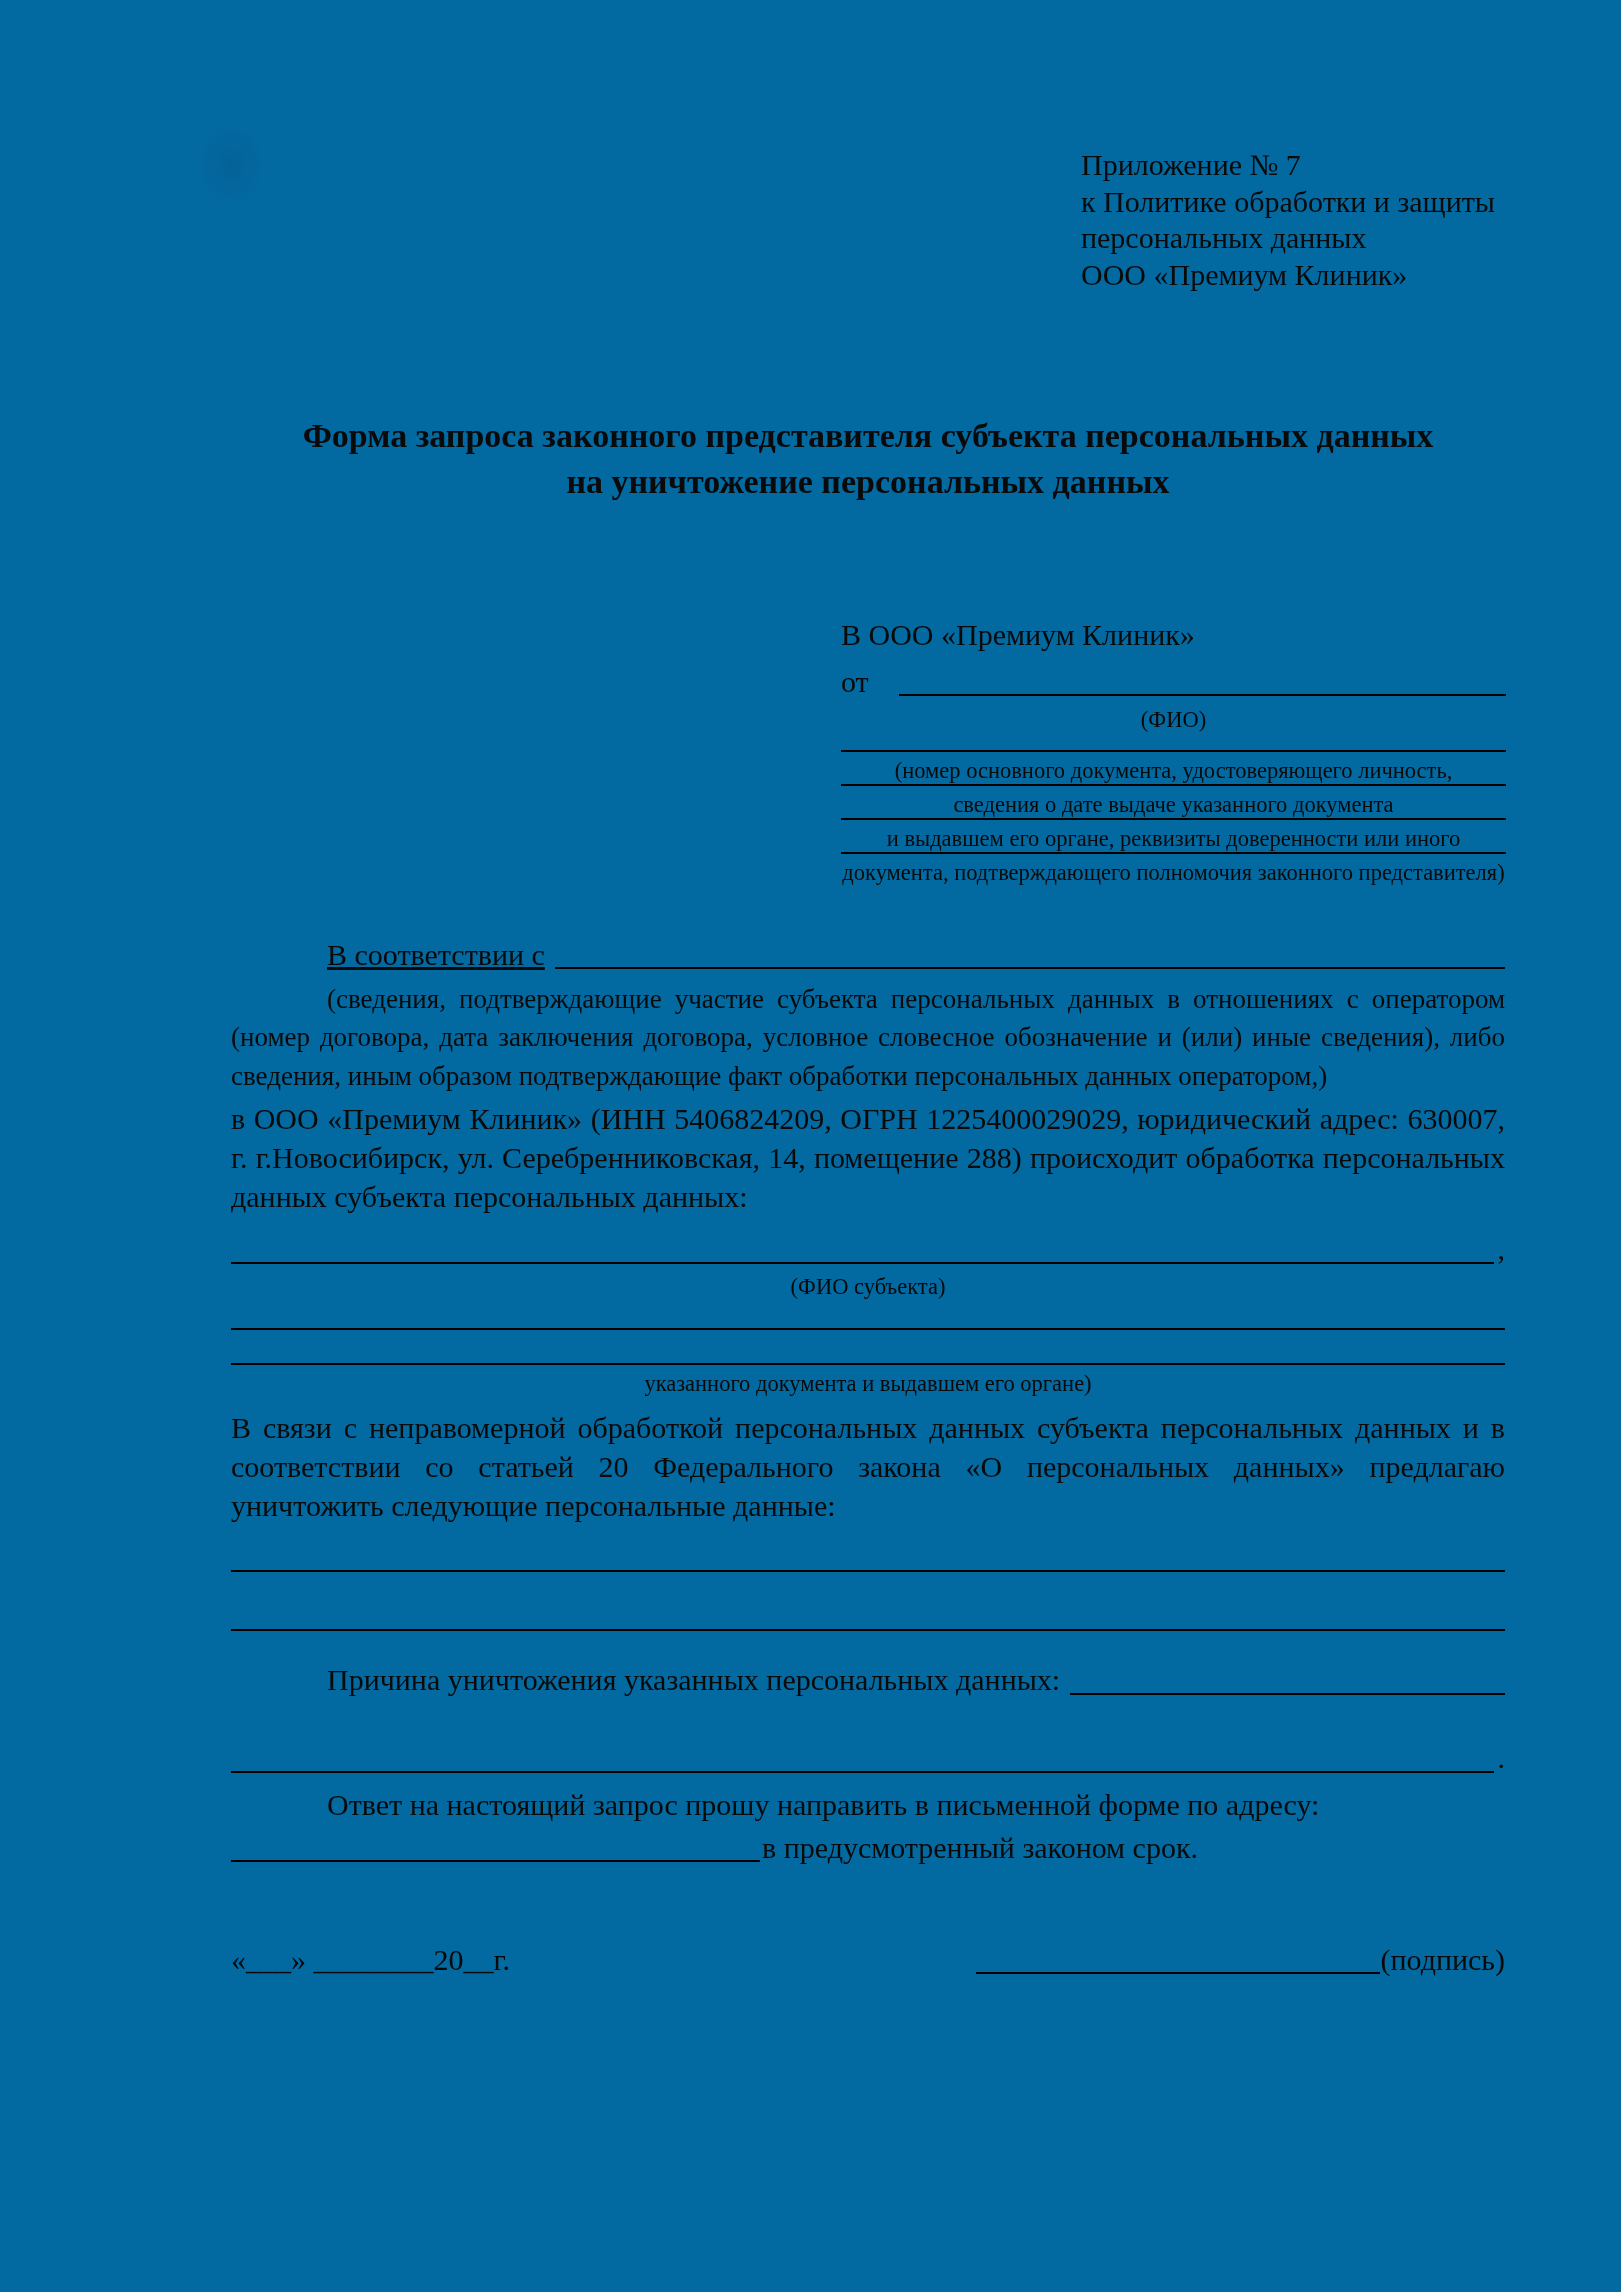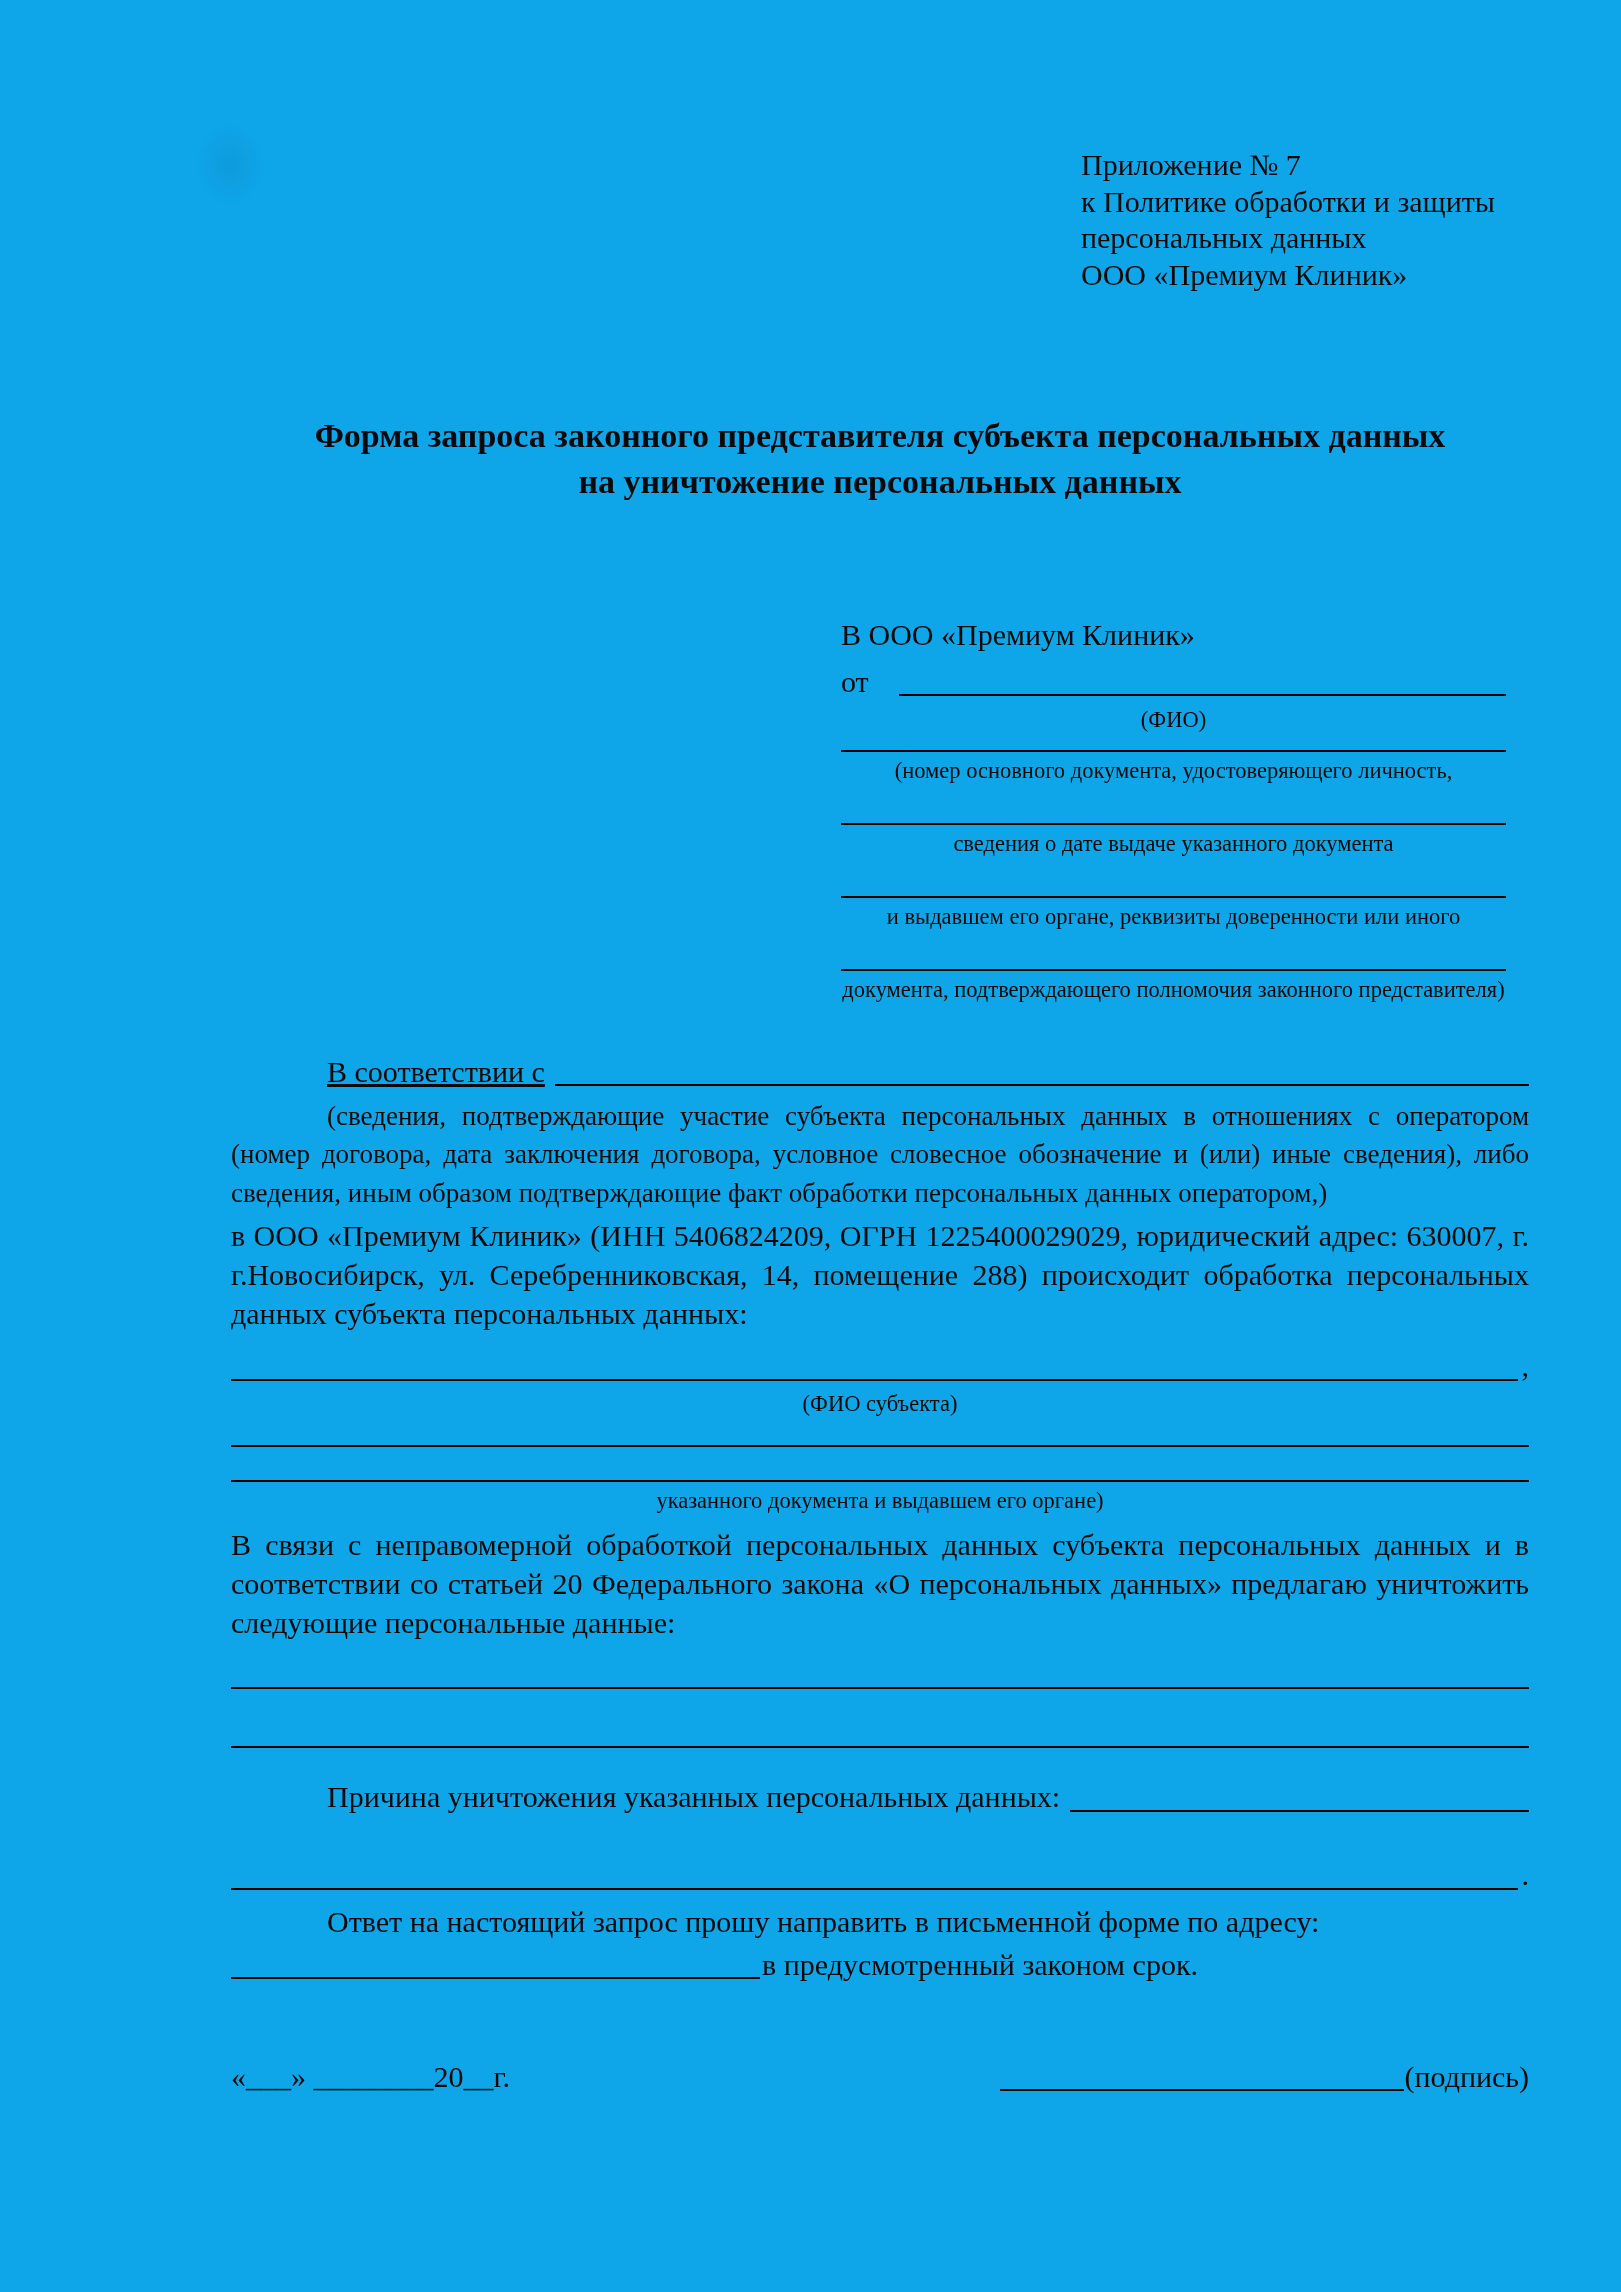--- a/index.html
+++ b/index.html
@@ -1,44 +1,44 @@
 <!DOCTYPE html>
 <html><head>
 <meta charset="utf-8">
 <style>
   * { margin:0; padding:0; box-sizing:border-box; }
   html,body { background:#ffffff; }
   .page {
     position:relative;
     width:1621px; height:2293px;
-    background:#0ea5e9; color:#0a0a0a;
+    background:#0369a1; color:#0a0a0a;
     font-family:"Liberation Serif","DejaVu Serif",serif;
     font-size:30px; line-height:1.3;
-    padding:147px 92px 0 231px;
+    padding:147px 116px 0 231px;
     overflow:hidden;
   }
   .artifact {
     position:absolute; left:196px; top:123px; width:69px; height:83px;
     background:radial-gradient(closest-side, rgba(0,0,0,0.06), rgba(0,0,0,0));
   }
   
   .doc-header { margin-left:850px; line-height:1.22; }
   
   .doc-title {
     margin-top:120px; text-align:center;
     font-weight:bold; font-size:34px; line-height:1.35;
   }
   
   .addressee { margin-left:610px; width:665px; margin-top:110px; }
   .fill-row { display:flex; align-items:flex-end; }
   .fill-row .label { white-space:nowrap; padding-right:9.8px; }
   .fill { flex:1 1 auto; border-bottom:2.9px solid #000; margin-bottom:4.9px; min-height:29px; }
   .hrule { border-bottom:2.9px solid #000; height:0; }
   .caption { font-size:22.5px; line-height:1.2; text-align:center; margin-top:4.9px; }
-  .cap-group { margin-top:39px; }
+  .cap-group { }
   .cap-group.first { margin-top:17.6px; }
   .from-row { margin-top:7.8px;gap:20px; }
   
   .accordance-row { margin-top:49px;text-decoration:underline; }
   .accordance-row .label { margin-left:96px; }
   .note {
     font-size:27px; line-height:1.42; text-align:justify;
     text-indent:96px; margin-top:5.9px;
   }
   .para { text-align:justify; margin-top:3.9px; }

